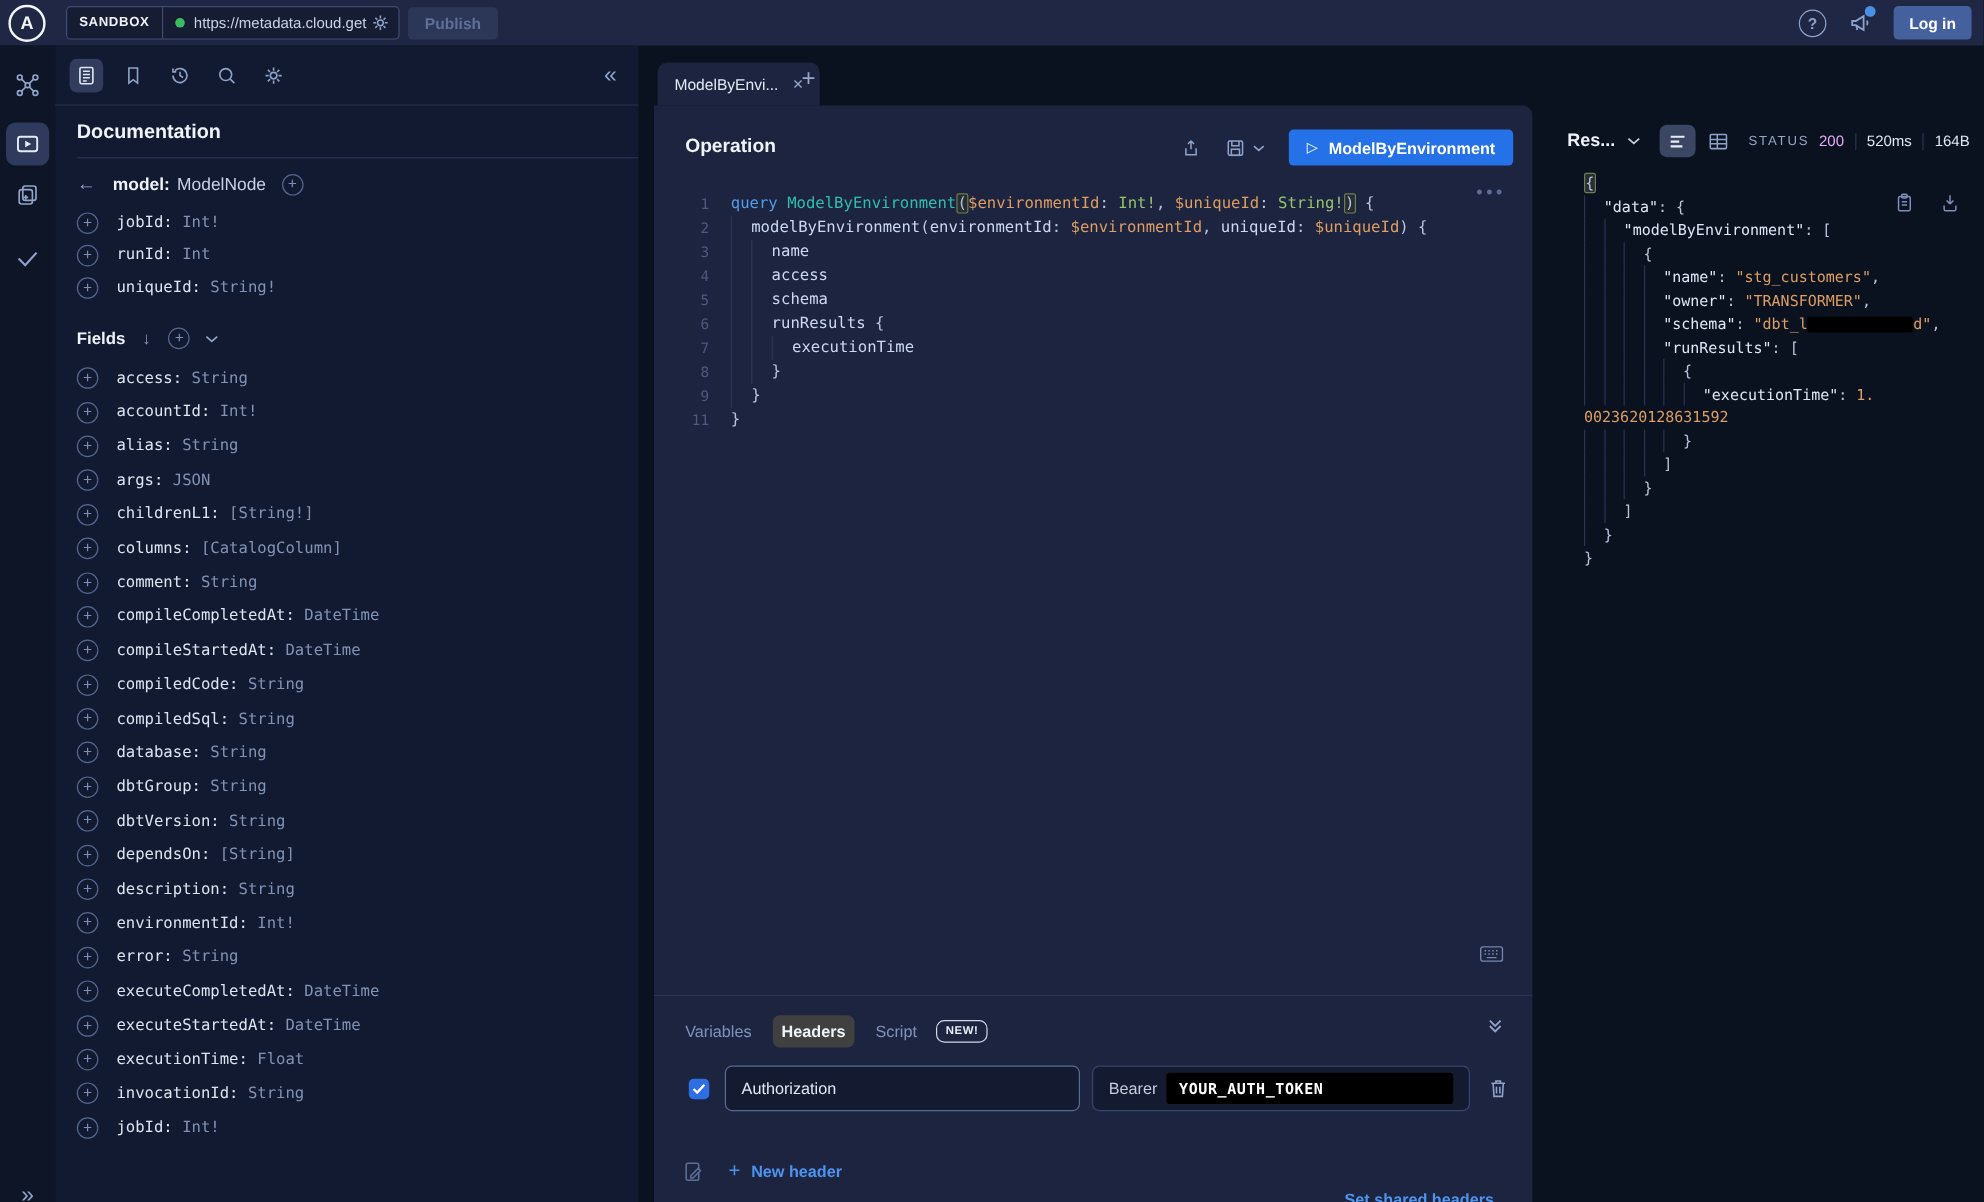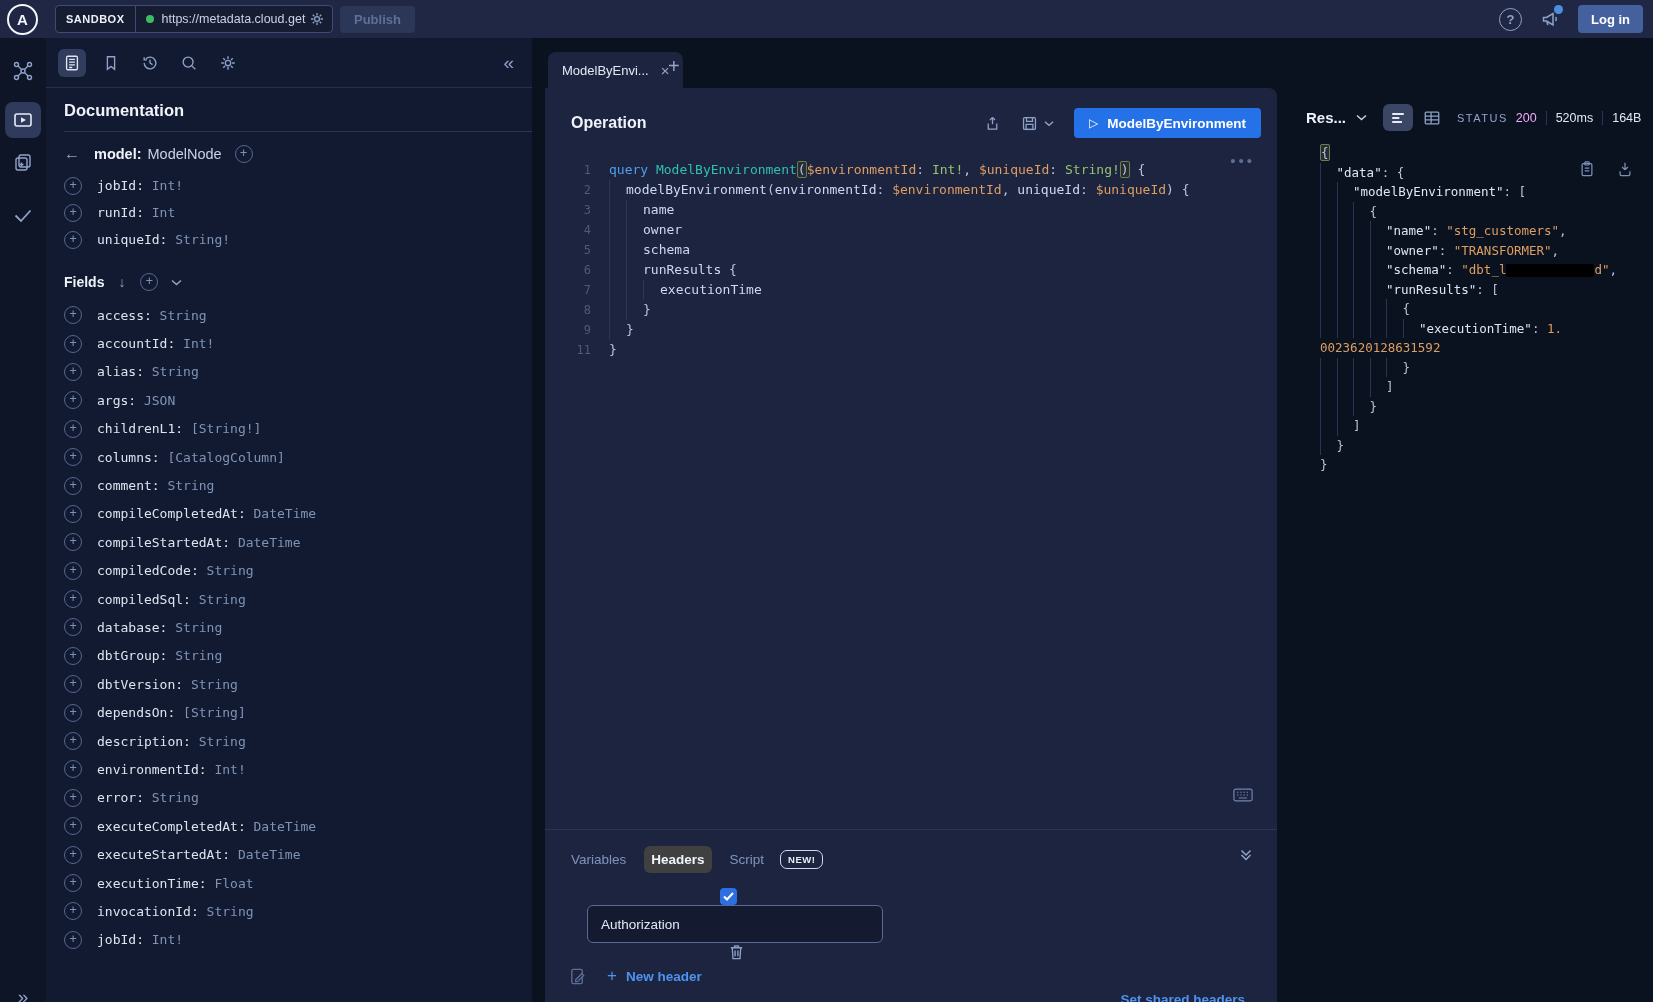--- a/index.html
+++ b/index.html
@@ -93,21 +93,21 @@
   .kbd{position:absolute;right:24px;top:700px;}
   .iodiv{position:absolute;left:0;right:0;top:741px;height:1px;background:#2b3353;}
 
   .io-tabs{position:absolute;left:26px;top:758px;display:flex;align-items:center;}
   .iotab{color:#7f93bd;font-size:13.5px;margin-right:22px;}
   .iotab.active{background:#404040;border-radius:6px;padding:6px 7px;color:#f0f4fb;font-weight:bold;margin-right:18px;margin-left:-4px;}
   .newbadge{border:1.5px solid #cfd8e8;border-radius:7px;color:#e8edf6;font-size:9.5px;font-weight:bold;
     letter-spacing:.5px;padding:3px 7px;margin-left:-6px;}
   .iochevs{position:absolute;right:24px;top:760px;}
 
-  .hdr-row{position:absolute;left:29px;top:800px;display:flex;align-items:center;flex-direction:column;}
+  .hdr-row{position:absolute;left:29px;top:800px;display:flex;align-items:center;}
   .chk{width:17px;height:17px;background:#2d6fe3;border-radius:4px;display:flex;align-items:center;justify-content:center;flex:none;}
   .inp{height:38px;border:1px solid #5a6990;border-radius:6px;background:#141b30;display:flex;align-items:center;
     padding:0 13px;color:#e3e9f4;font-size:13.5px;box-sizing:border-box;}
   .inp.name{margin-left:13px;width:296px;}
   .inp.val{margin-left:10px;width:315px;border-color:#39466b;}
   .prefix{color:#c3cede;margin-right:7px;flex:none;}
   .token{background:#000;border-radius:3px;height:26px;display:flex;align-items:center;padding:0 11px;flex:1;
     color:#fff;font-family:"DejaVu Sans Mono",monospace;font-size:12.5px;font-weight:bold;letter-spacing:.5px;}
   .trash{margin-left:15px;}
 
@@ -438,21 +438,21 @@
       <div class="cline">
         <span class="lnum">2</span>
         <span class="lcontent"><span class="ind"></span><span class="sg-fld">modelByEnvironment</span><span class="sg-p">(</span><span class="sg-fld">environmentId</span><span class="sg-p">: </span><span class="sg-var">$environmentId</span><span class="sg-p">, </span><span class="sg-fld">uniqueId</span><span class="sg-p">: </span><span class="sg-var">$uniqueId</span><span class="sg-p">) {</span></span>
       </div>
       <div class="cline">
         <span class="lnum">3</span>
         <span class="lcontent"><span class="ind"></span><span class="ind"></span><span class="sg-fld">name</span></span>
       </div>
       <div class="cline">
         <span class="lnum">4</span>
-        <span class="lcontent"><span class="ind"></span><span class="ind"></span><span class="sg-fld">owner</span></span>
+        <span class="lcontent"><span class="ind"></span><span class="ind"></span><span class="sg-fld">access</span></span>
       </div>
       <div class="cline">
         <span class="lnum">5</span>
         <span class="lcontent"><span class="ind"></span><span class="ind"></span><span class="sg-fld">schema</span></span>
       </div>
       <div class="cline">
         <span class="lnum">6</span>
         <span class="lcontent"><span class="ind"></span><span class="ind"></span><span class="sg-fld">runResults</span><span class="sg-p"> {</span></span>
       </div>
       <div class="cline">
@@ -495,20 +495,24 @@
   </span>
 
   <div class="hdr-row">
     <span class="chk">
       <svg width="11" height="9" viewBox="0 0 11 9" fill="none" stroke="#fff" stroke-width="2">
           <path d="M1 4.5l3 3L10 1"></path>
         </svg>
     </span>
     <div class="inp name">
       <span>Authorization</span>
+    </div>
+    <div class="inp val">
+      <span class="prefix">Bearer</span>
+      <span class="token">YOUR_AUTH_TOKEN</span>
     </div>
     <span class="trash">
       <svg width="17" height="18" viewBox="0 0 18 19" fill="none" stroke="#8fa3c9" stroke-width="1.4">
         <path d="M3 5h12M7 5V3h4v2M4.5 5l.8 11.5h7.4L13.5 5M7.5 8v6M10.5 8v6"></path>
       </svg>
     </span>
   </div>
 
   <div class="foot-row">
     <span>

